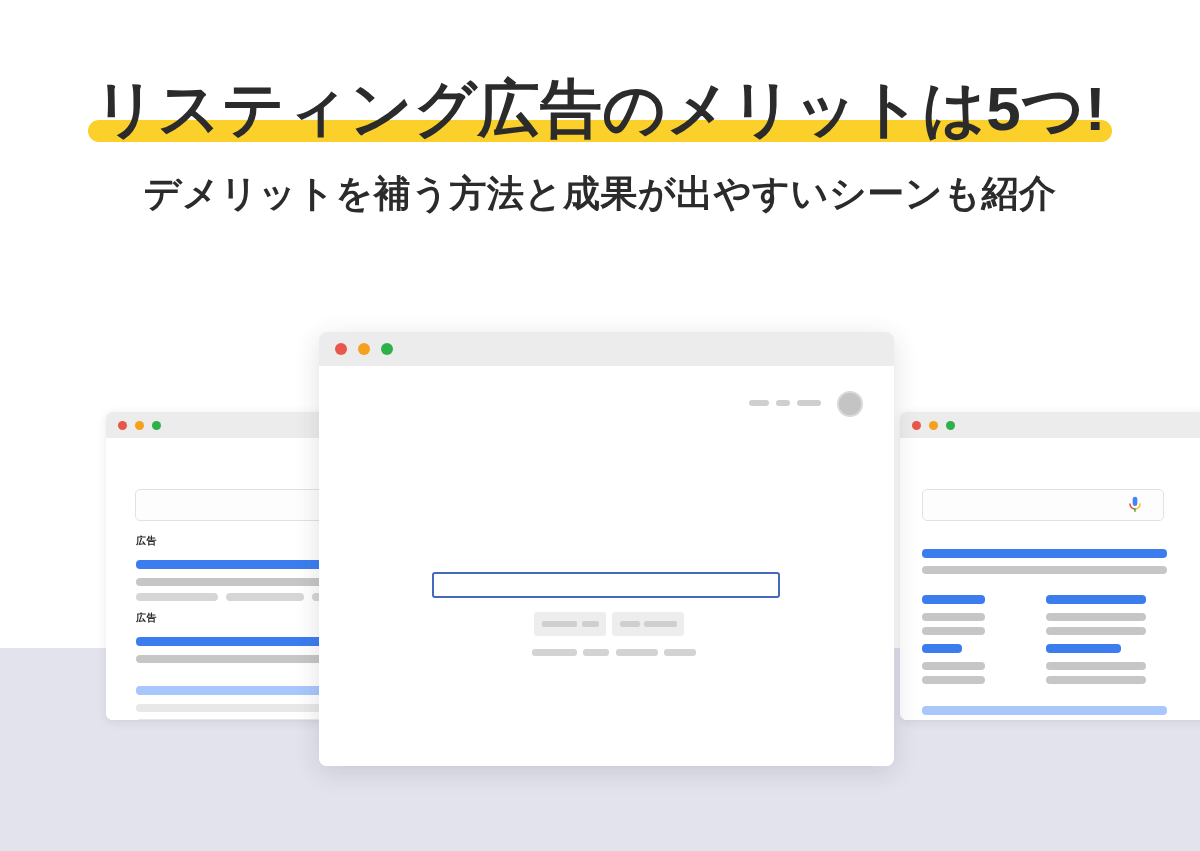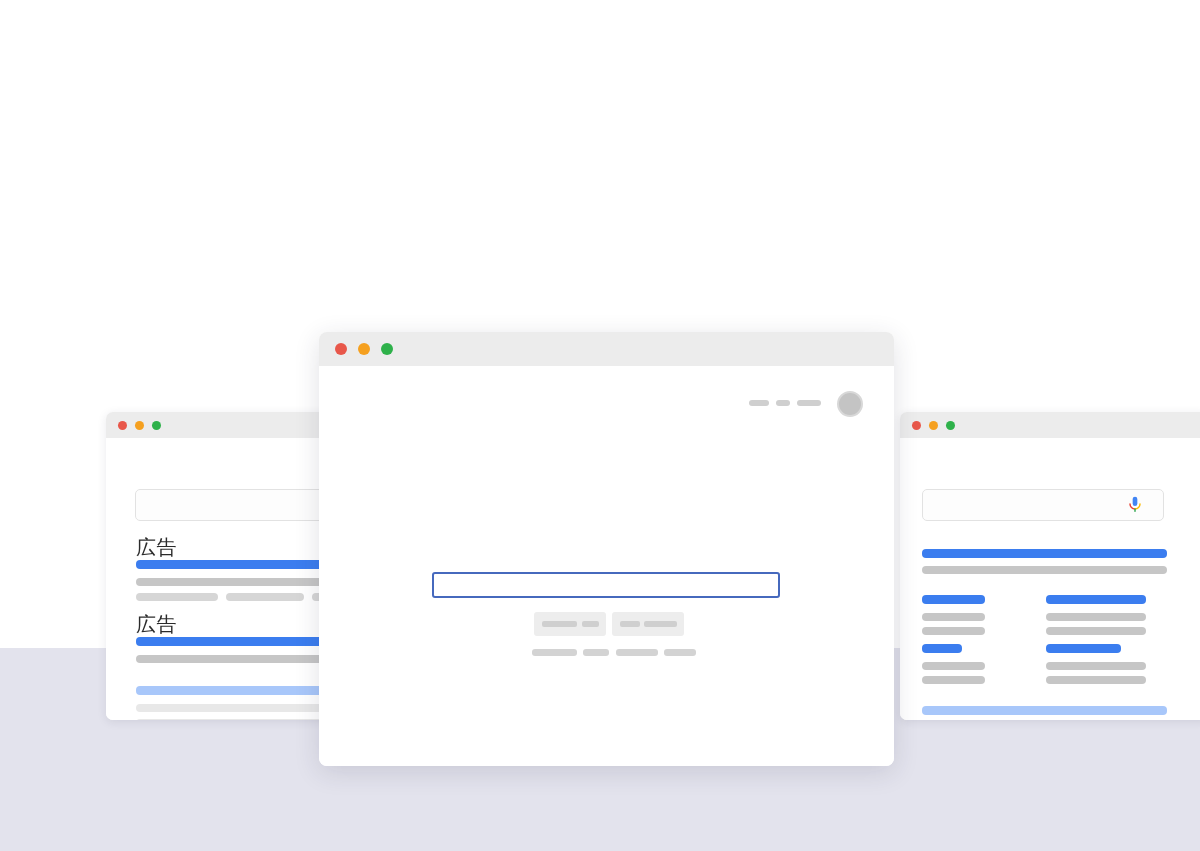--- a/index.html
+++ b/index.html
@@ -125,22 +125,22 @@
   #win-left .dot { width: 9px; height: 9px; }
   #win-left .win-body { height: 282px; }
   .searchbox-plain {
     position: absolute;
     background: #fdfdfd;
     border: 1px solid #e2e2e2;
     border-radius: 5px;
   }
   .ad-label {
     position: absolute;
-    font-size: 20px;
-    font-weight: 400;
+    font-size: 10px;
+    font-weight: 700;
     color: #2b2b2b;
     letter-spacing: 0.5px;
   }
 
   
   #win-right {
     left: 900px;
     top: 412px;
     width: 310px;
     height: 308px;
@@ -237,20 +237,27 @@
     border-radius: 3px;
   }
 </style>
 </head>
 <body>
 
 <div id="stage">
 
   <div class="bottom-band"></div>
 
+  <div class="headline-wrap">
+    <div class="headline-main">
+      <span class="headline-underline"></span>
+      <span class="hl-text">リスティング広告のメリットは5つ!</span>
+    </div>
+    <div class="headline-sub">デメリットを補う方法と成果が出やすいシーンも紹介</div>
+  </div>
 
   <div class="window" id="win-left">
     <div class="titlebar">
       <div class="dots">
         <span class="dot dot-red"></span>
         <span class="dot dot-yellow"></span>
         <span class="dot dot-green"></span>
       </div>
     </div>
     <div class="win-body">

